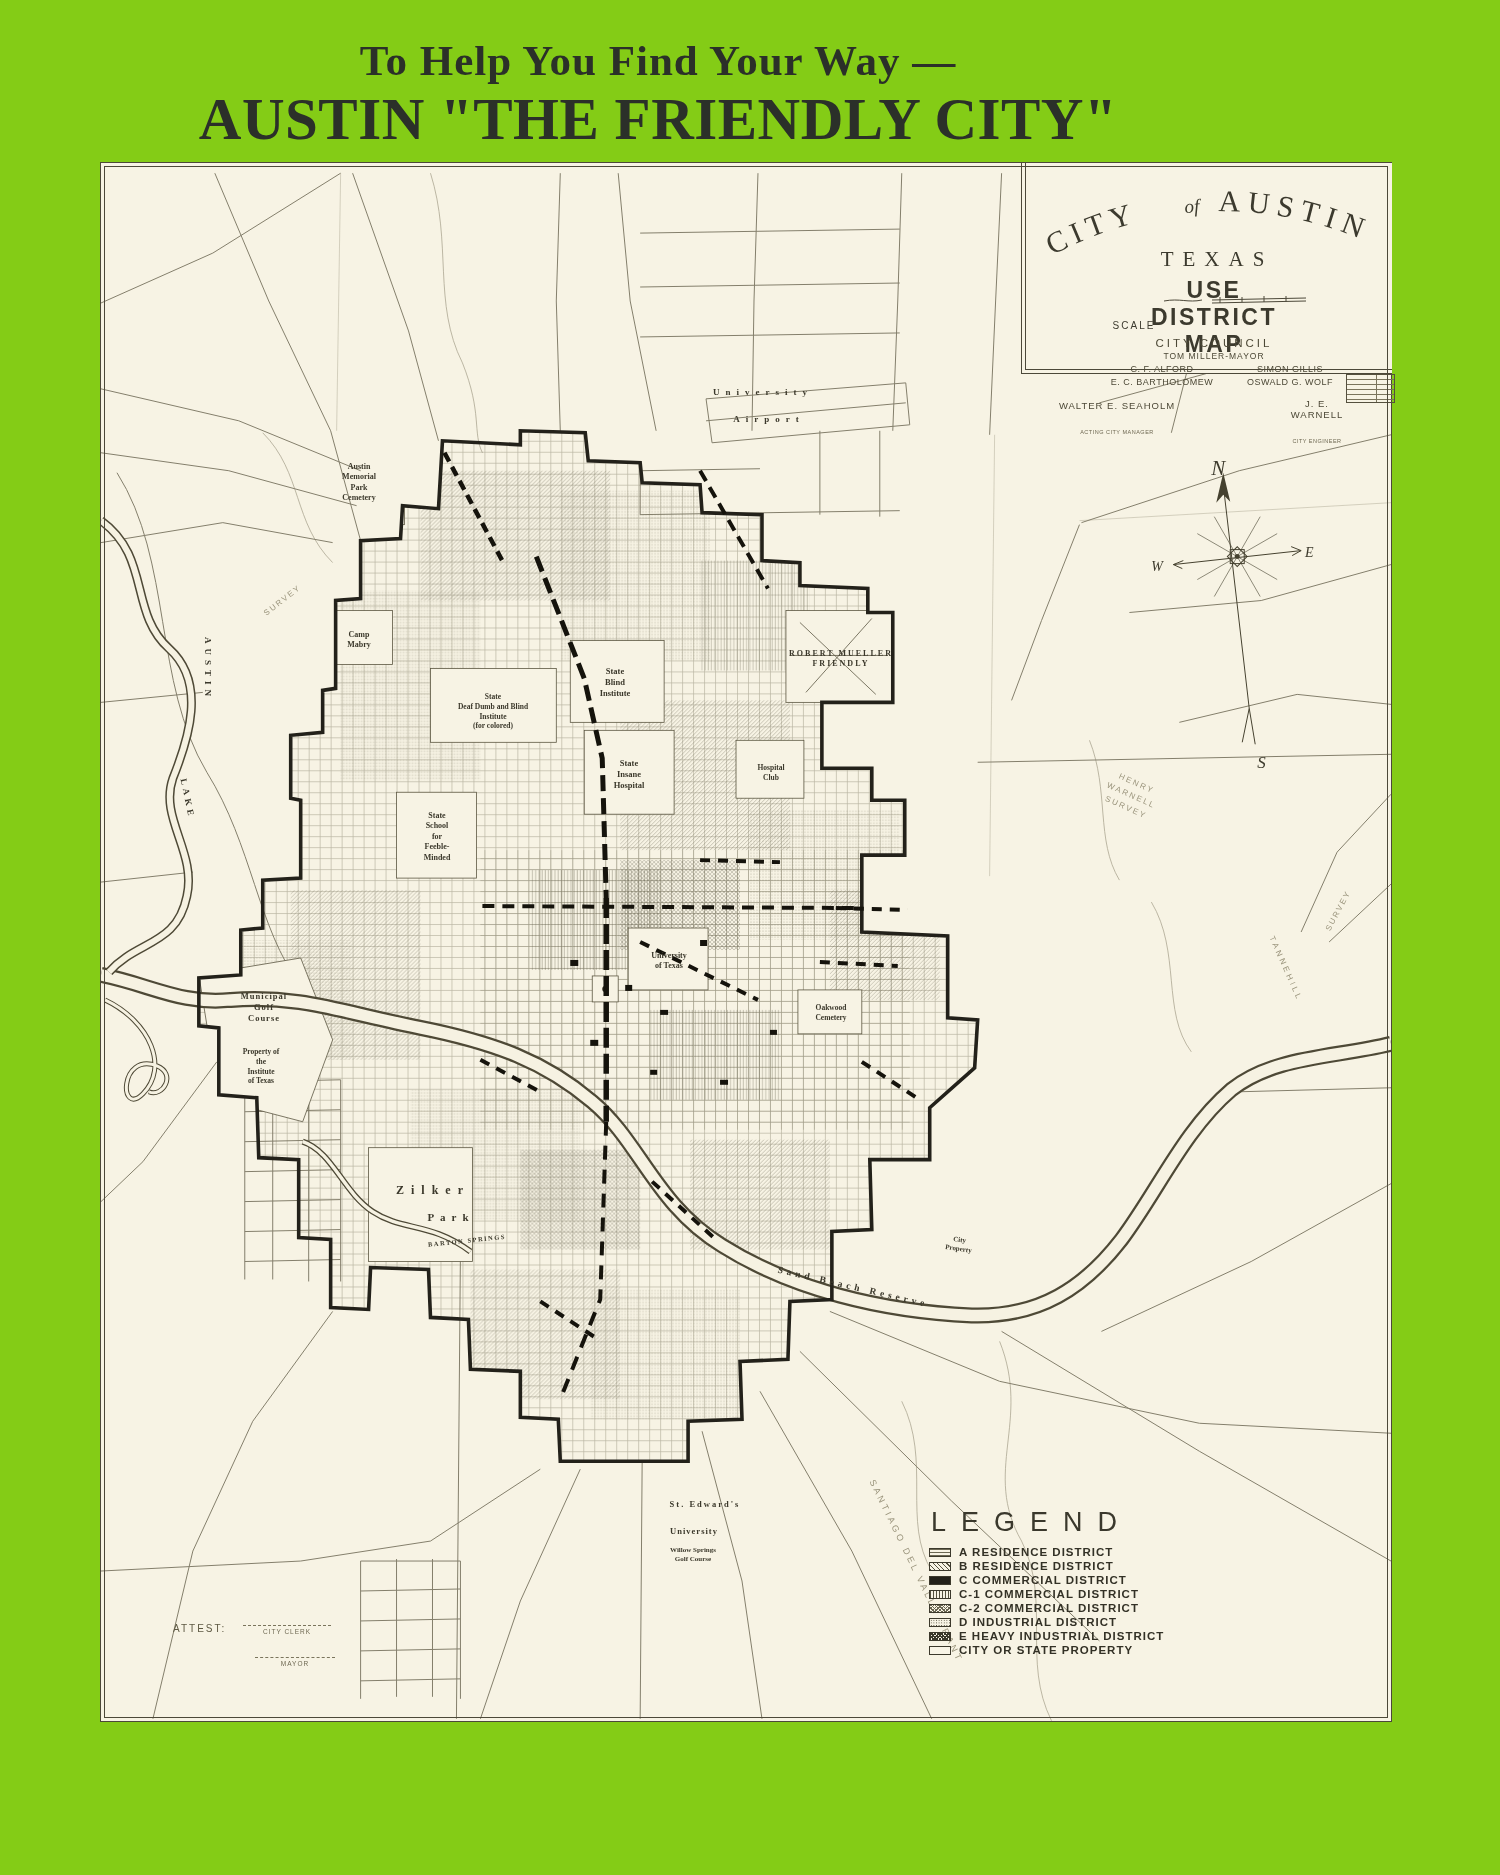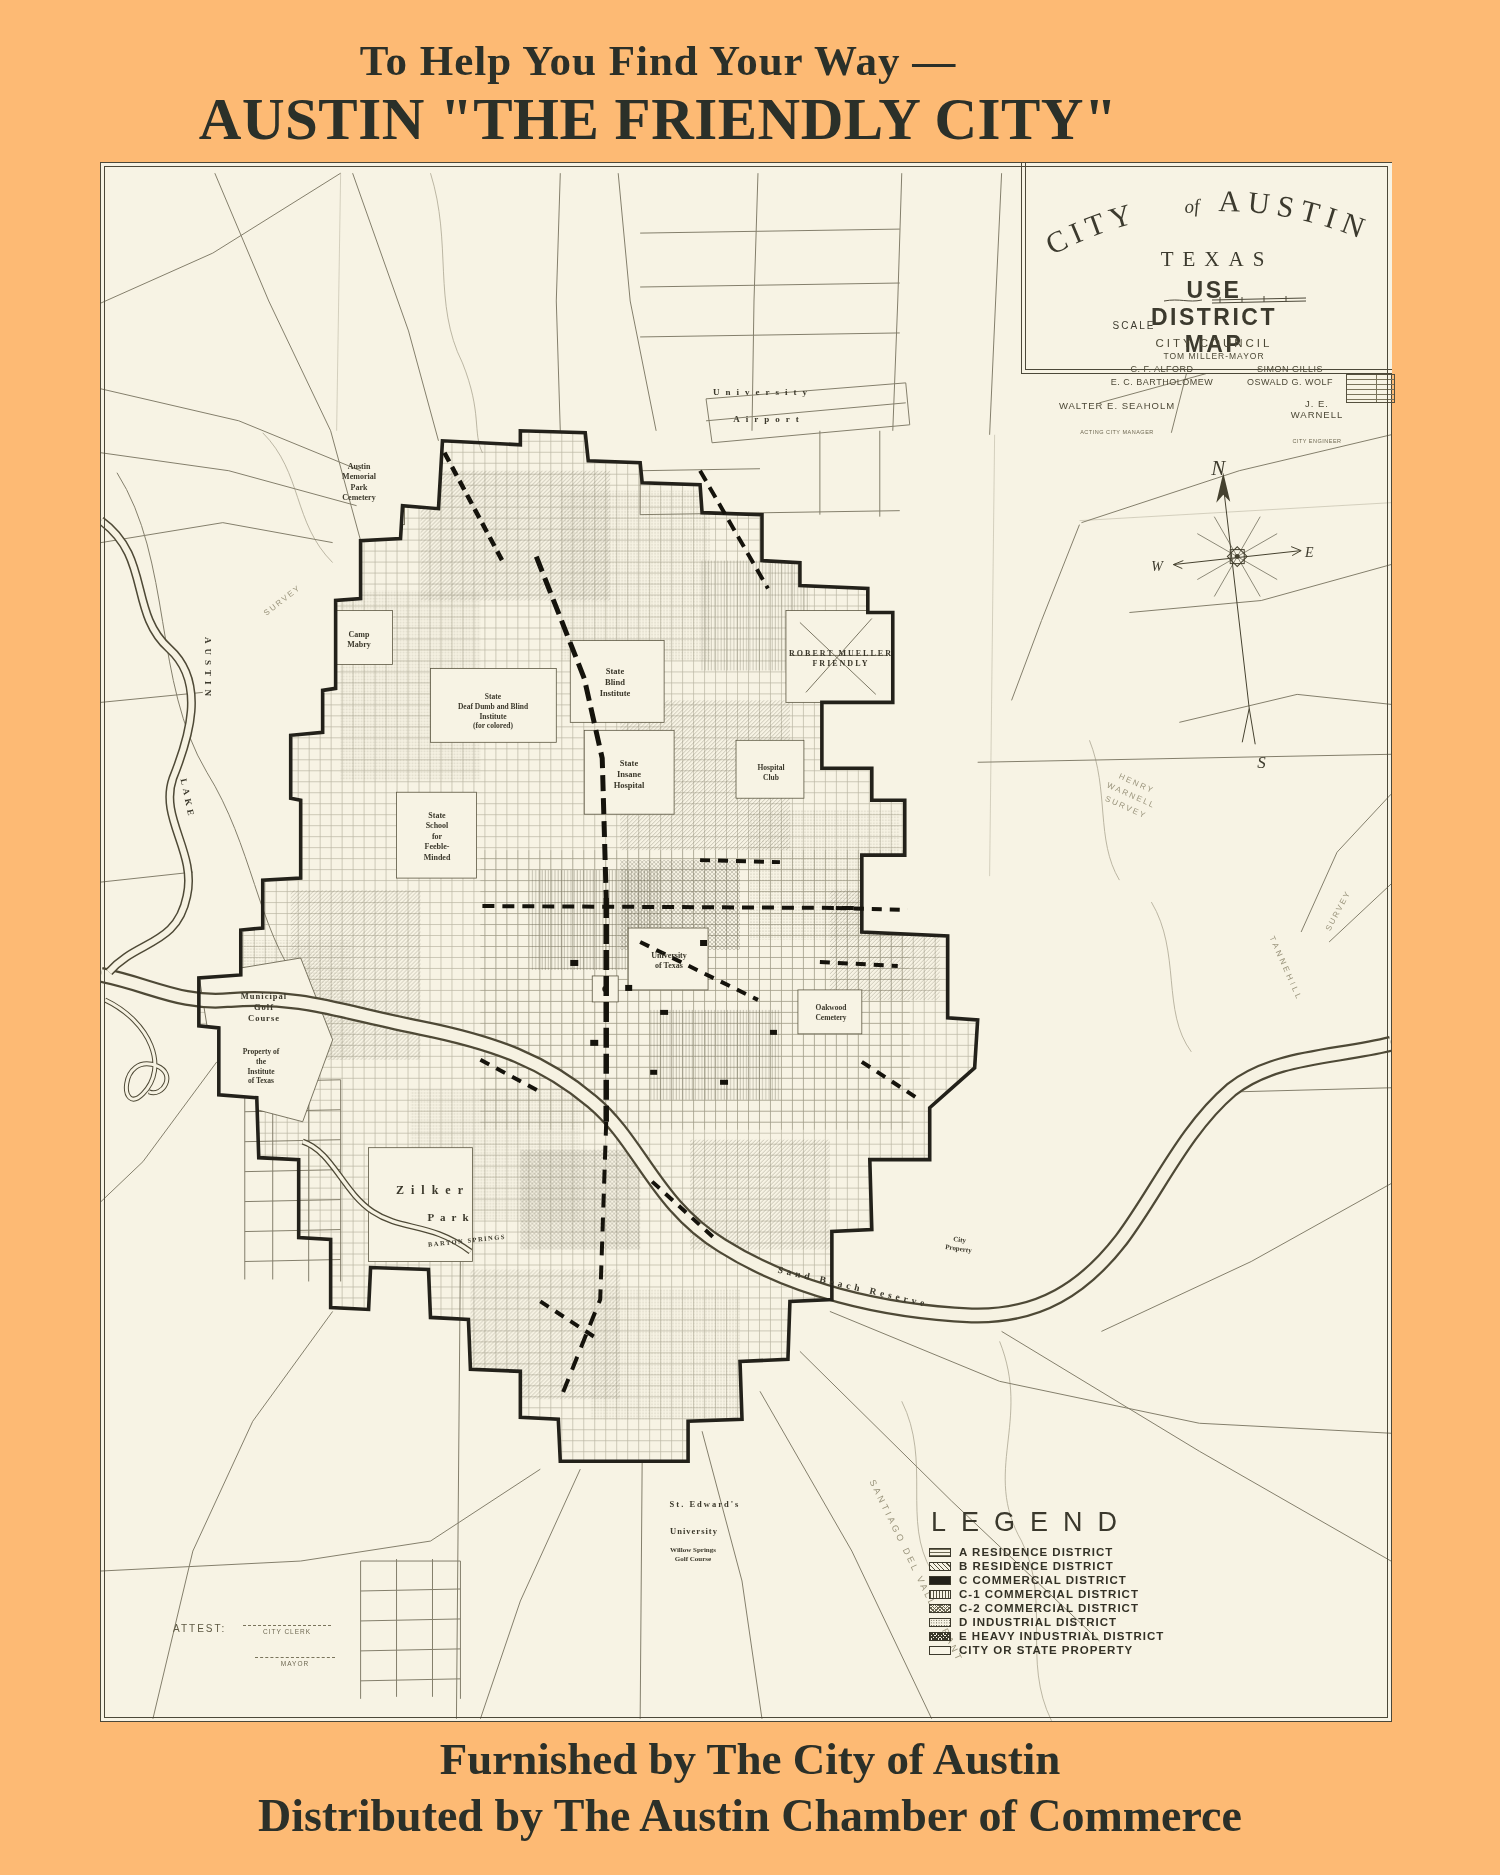--- a/index.html
+++ b/index.html
@@ -1,16 +1,16 @@
 <!DOCTYPE html>
 <html><head>
 <meta charset="utf-8">
 <style>
   html,body{margin:0;padding:0;background:#e9e4d2;}
-  .page{position:relative;width:1500px;height:1875px;background:#fdba74;overflow:hidden;
+  .page{position:relative;width:1500px;height:1875px;background:#84cc16;overflow:hidden;
         font-family:"Liberation Serif",serif;color:#2e332b;}
   
   .hdr{position:absolute;left:0;top:36px;width:1316px;text-align:center;z-index:2;}
   .hdr .l1{font-size:43px;font-weight:700;letter-spacing:1px;color:#2b3029;}
   .hdr .l2{font-size:59px;font-weight:700;letter-spacing:0.5px;color:#2b3029;margin-top:0px;}
   
   .map-frame{position:absolute;left:100px;top:162px;width:1292px;height:1560px;background:#f7f3e4;
              border:1.4px solid #4c4839;box-sizing:border-box;}
   .map-frame::before{content:"";position:absolute;inset:3px;border:1px solid #4c4839;pointer-events:none;z-index:6;}
   svg.mapcanvas{position:absolute;left:0;top:0;width:100%;height:100%;}
@@ -379,18 +379,14 @@
         <div class="sigcap">CITY CLERK</div>
       </div>
       <div class="sig" style="left:82px;top:32px;width:80px;">
         <div class="sigline"></div>
         <div class="sigcap">MAYOR</div>
       </div>
     </div>
 
   </div>
 
-  <div class="ftr">
-    <div class="f1">Furnished by The City of Austin</div>
-    <div class="f2">Distributed by The Austin Chamber of Commerce</div>
-  </div>
 
 </div>
 
 </body></html>

